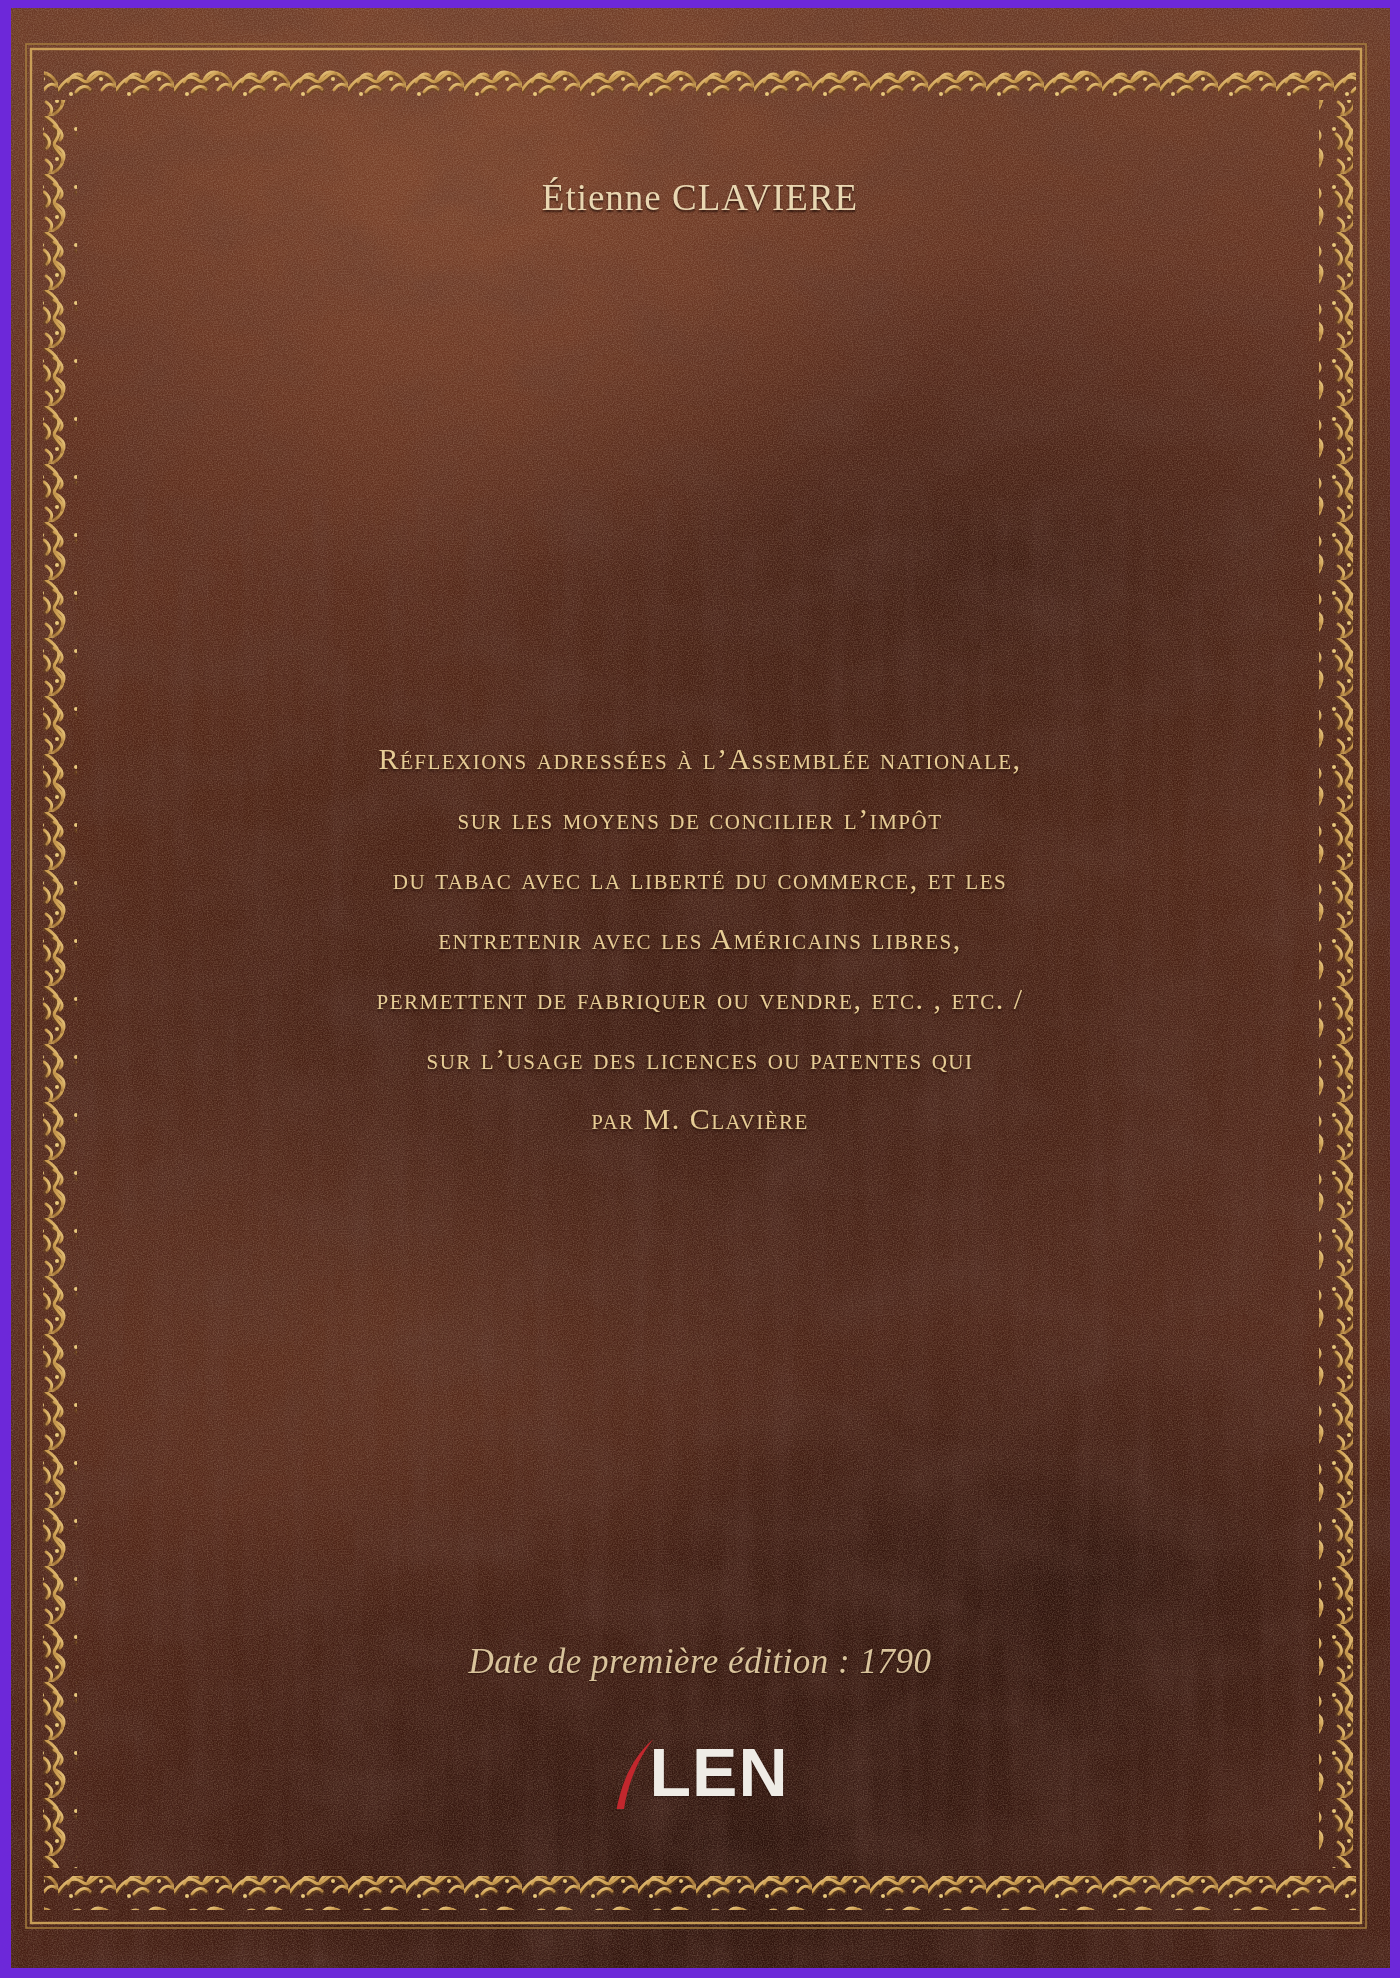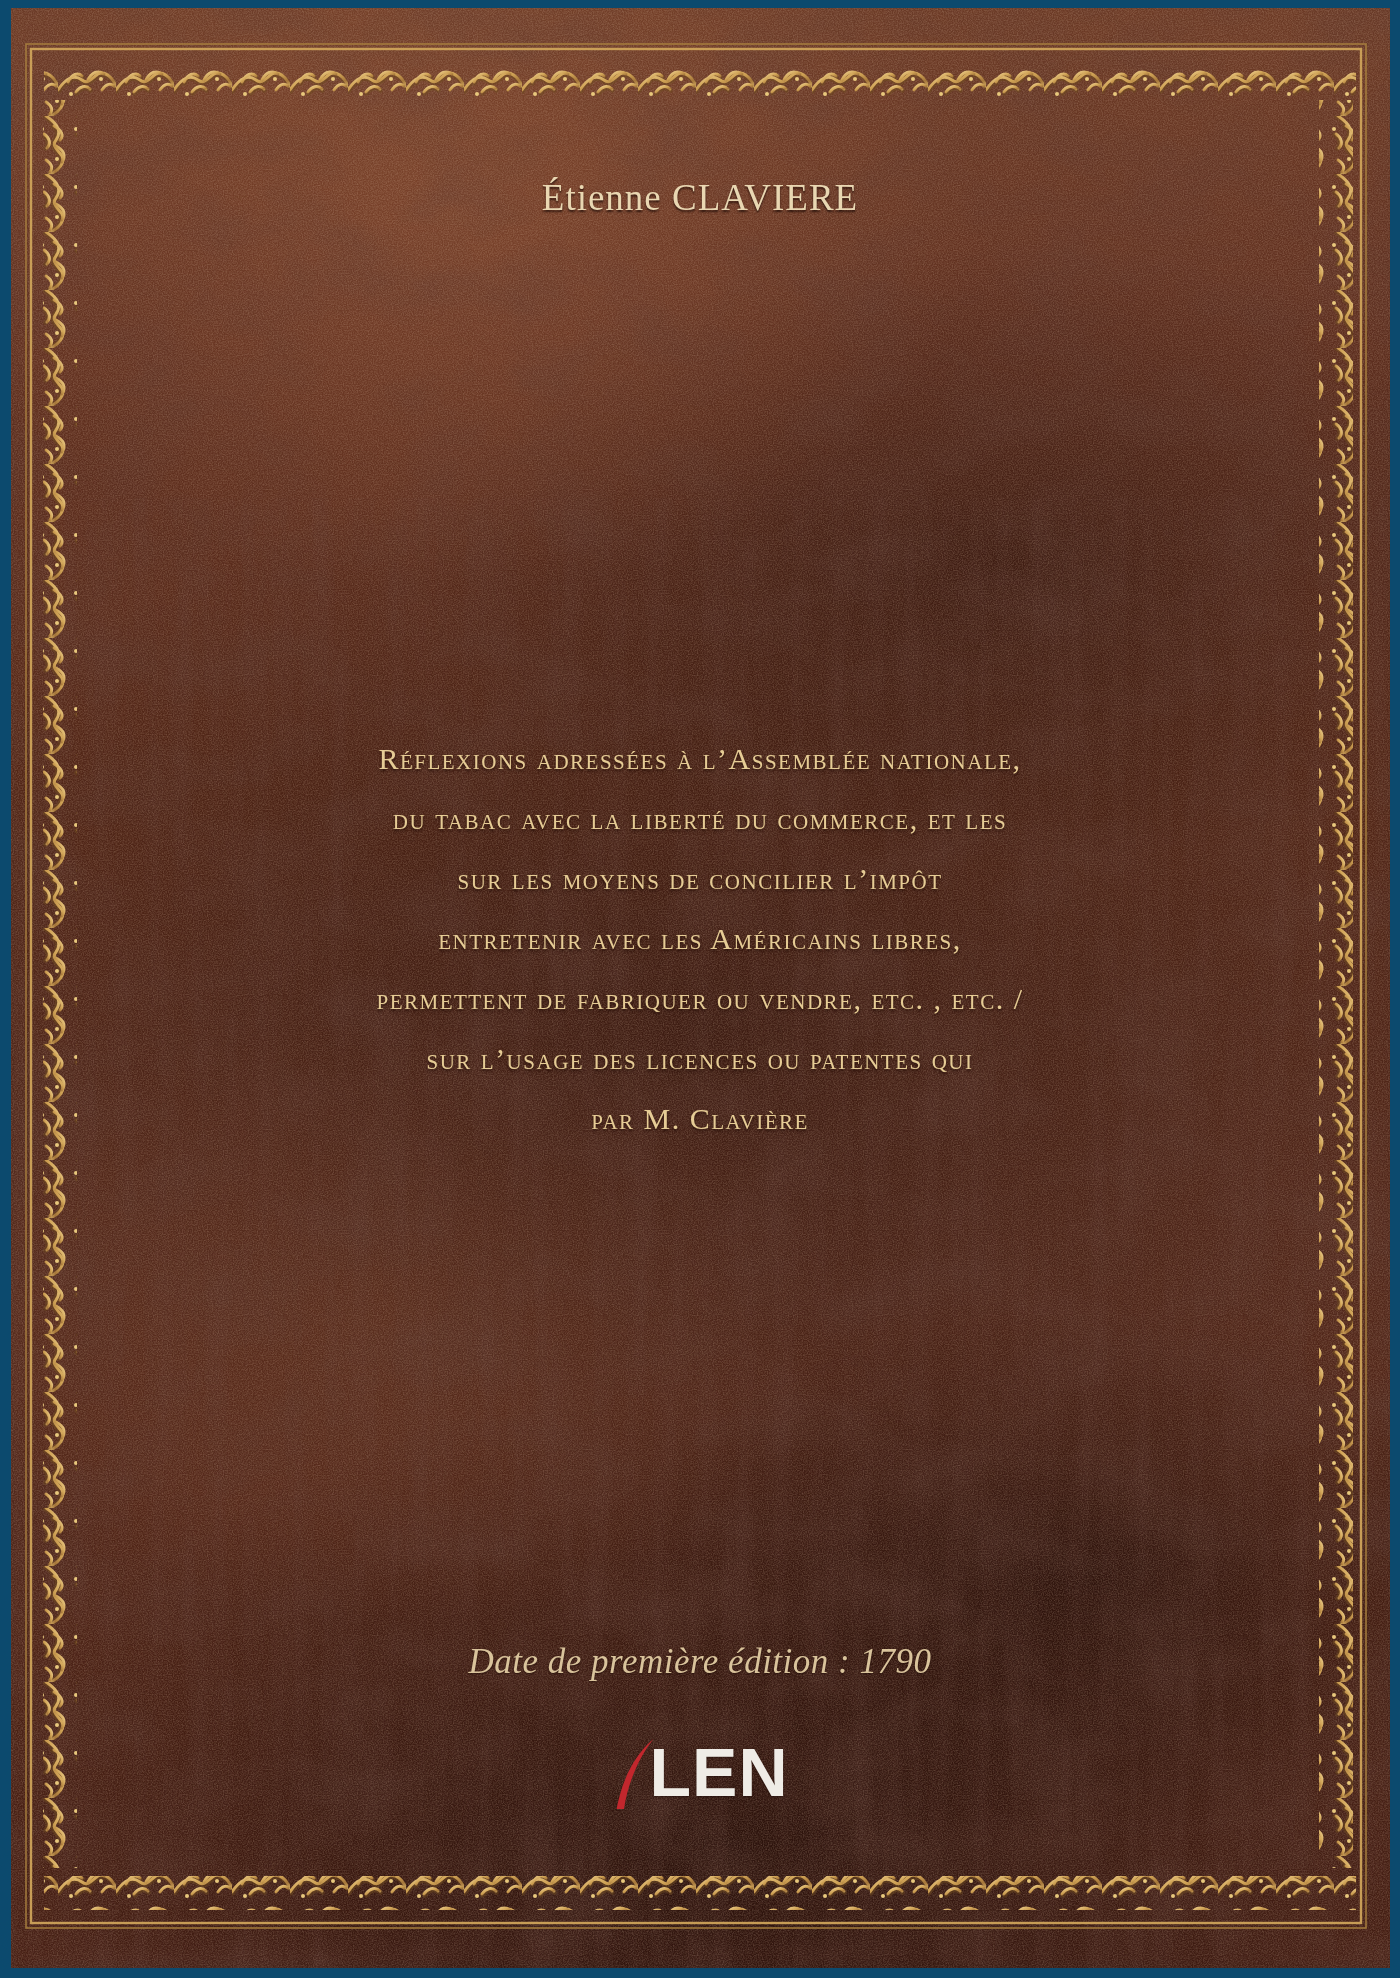--- a/index.html
+++ b/index.html
@@ -8,21 +8,21 @@
     background: #000;
     width: 1400px;
     height: 1978px;
     overflow: hidden;
     font-family: "Liberation Serif", serif;
   }
   .page {
     position: relative;
     width: 1400px;
     height: 1978px;
-    background: #0c4a6e;
+    background: #6d28d9;
   }
   
   .cover {
     position: absolute;
     left: 11px; top: 8px; right: 10px; bottom: 10px;
     background-color: #53271a;
     background-image:
       radial-gradient(55% 28% at 32% 10%, rgba(158,92,58,0.38), rgba(0,0,0,0) 70%),
       radial-gradient(60% 22% at 72% 28%, rgba(28,11,8,0.42), rgba(0,0,0,0) 72%),
       radial-gradient(85% 38% at 50% 52%, rgba(26,9,6,0.42), rgba(0,0,0,0) 75%),
@@ -163,22 +163,22 @@
     <rect x="44" y="1876" width="1312" height="34" fill="url(#gH)"></rect>
     <rect x="43" y="100" width="34" height="1768" fill="url(#gV)"></rect>
     <rect x="1319" y="100" width="34" height="1768" fill="url(#gV)"></rect>
   </svg>
 
   <div class="text-layer">
     <div class="author">Étienne CLAVIERE</div>
 
     <div class="title-block">
       <div class="title-line">Réflexions adressées à l’Assemblée nationale,</div>
+      <div class="title-line">sur les moyens de concilier l’impôt</div>
       <div class="title-line">du tabac avec la liberté du commerce, et les</div>
-      <div class="title-line">sur les moyens de concilier l’impôt</div>
       <div class="title-line">entretenir avec les Américains libres,</div>
       <div class="title-line">permettent de fabriquer ou vendre, etc. , etc. /</div>
       <div class="title-line">sur l’usage des licences ou patentes qui</div>
       <div class="title-line">par M. Clavière</div>
     </div>
 
     <div class="edition-date">Date de première édition : 1790</div>
 
     <div class="logo">
       <svg class="logo-swoosh" xmlns="http://www.w3.org/2000/svg" viewBox="0 0 50 80">

